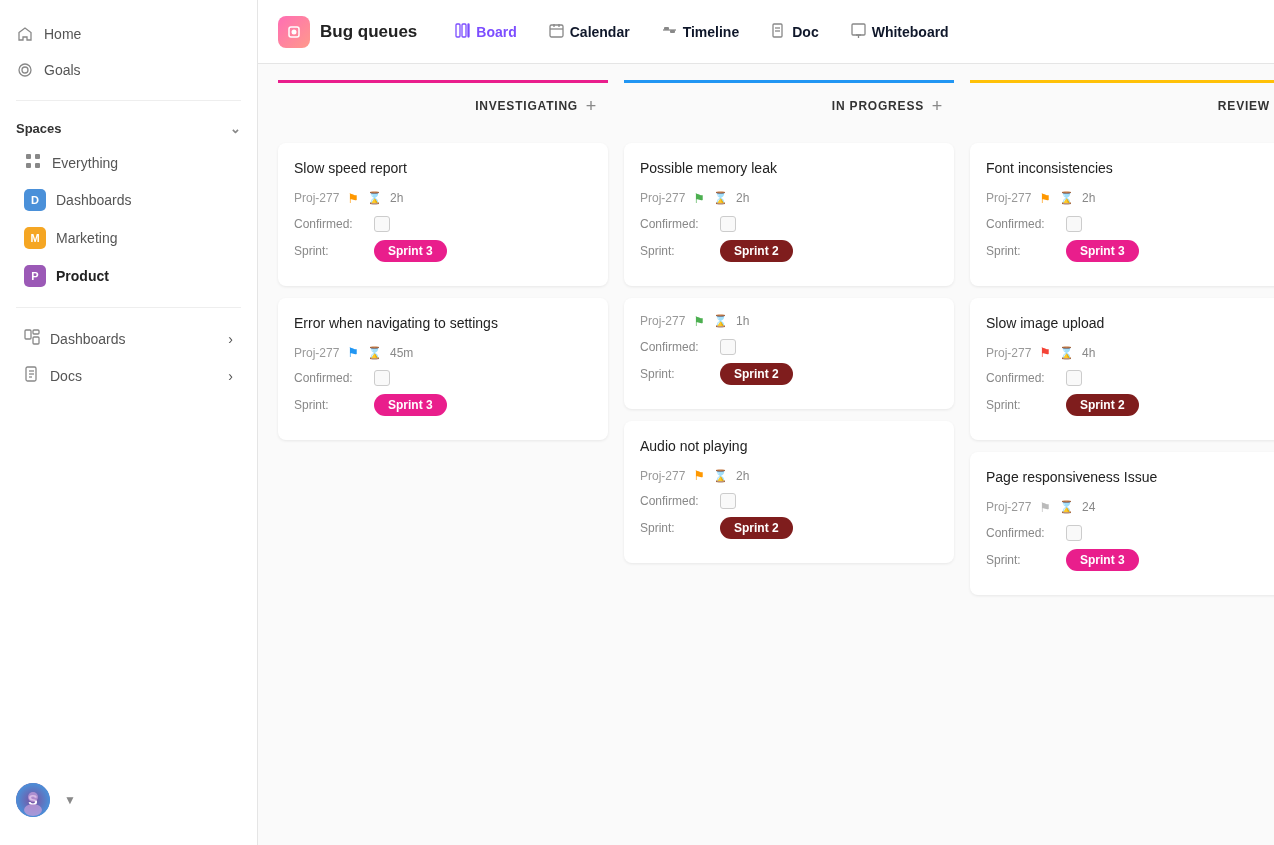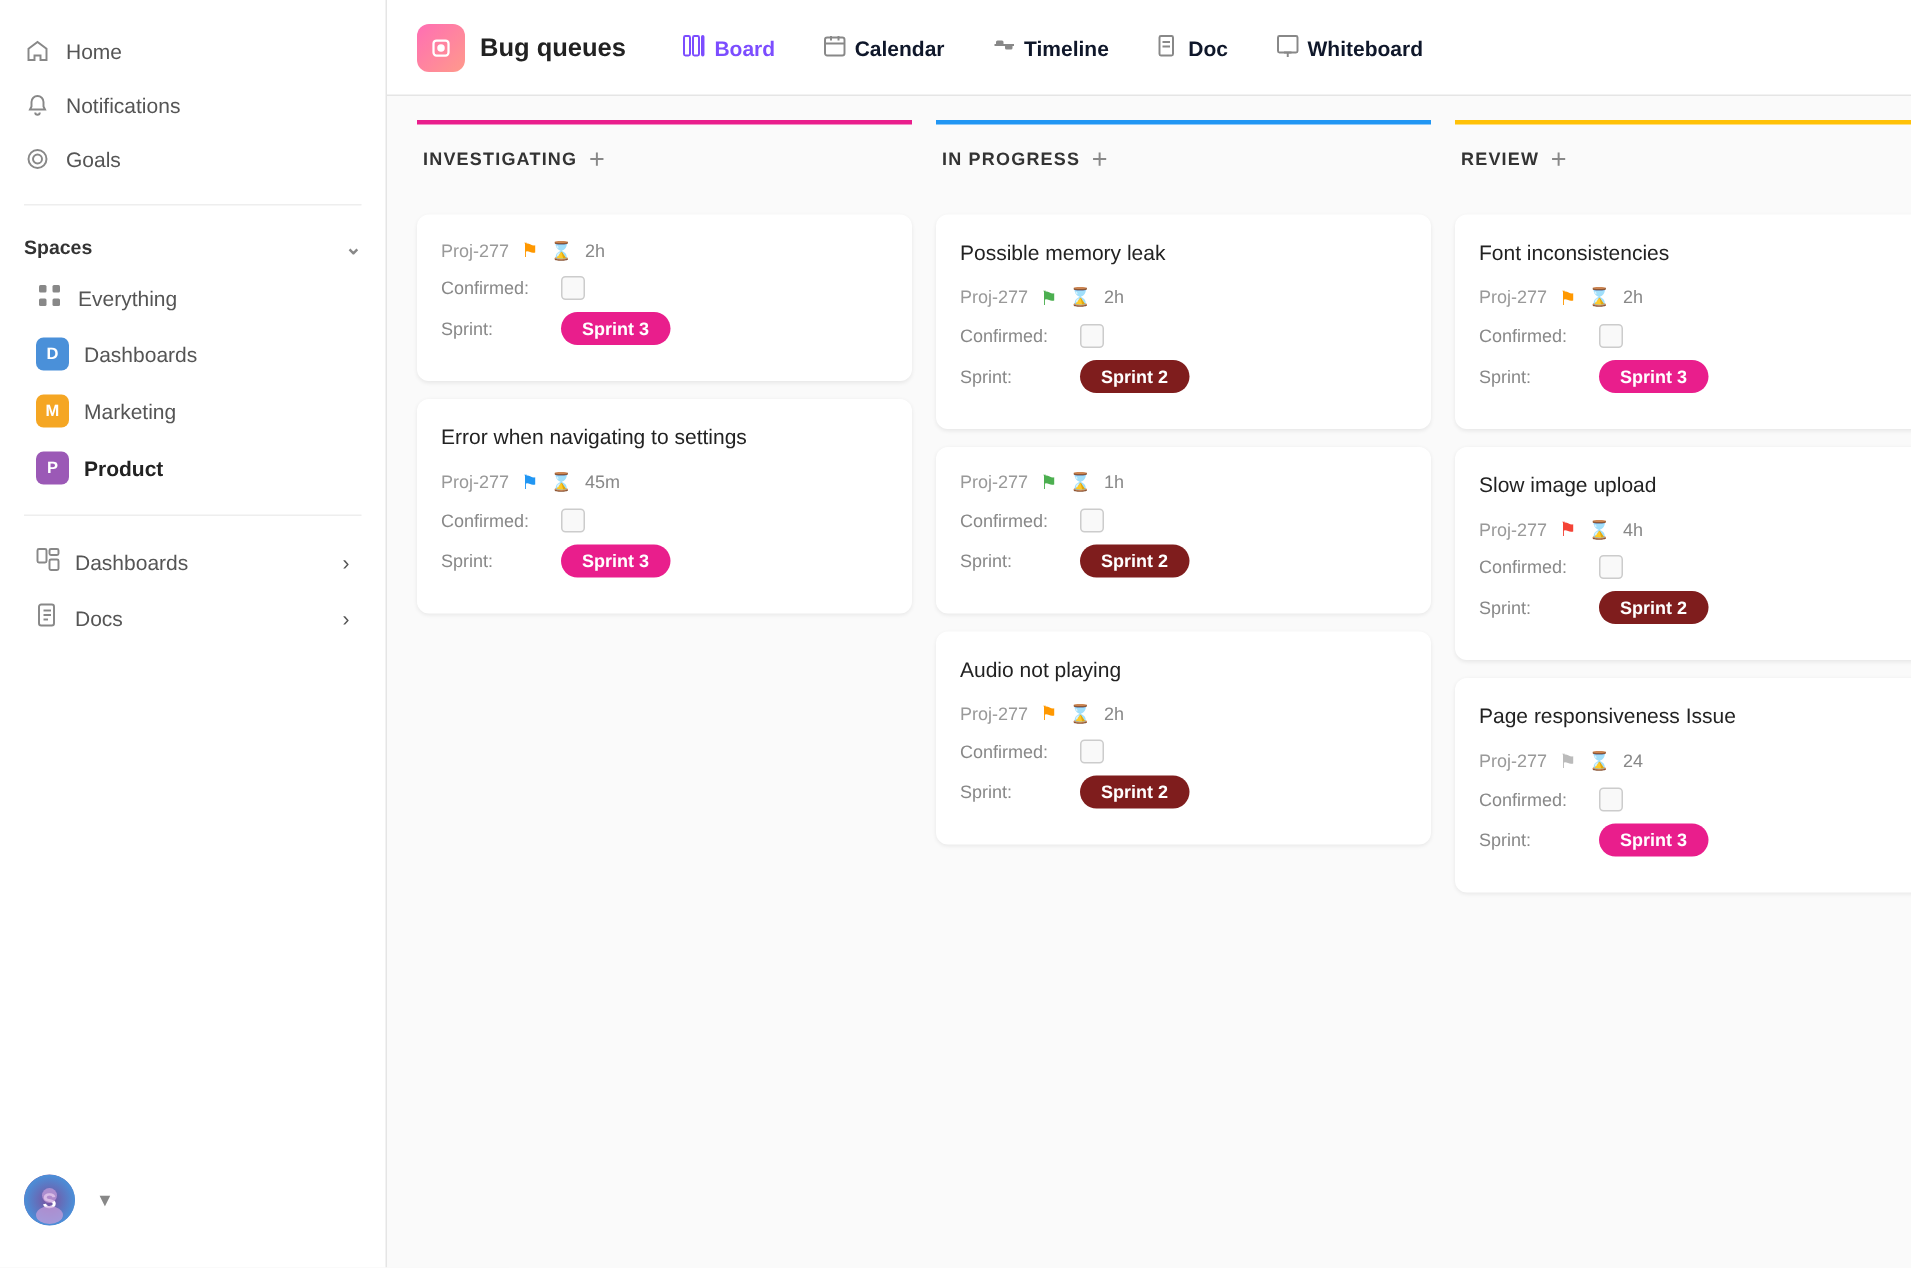--- a/index.html
+++ b/index.html
@@ -209,21 +209,21 @@
     .board-column {
       min-width: 330px;
       width: 330px;
       display: flex;
       flex-direction: column;
       gap: 12px;
     }
     .column-header {
       display: flex;
       align-items: center;
-      justify-content: flex-start;
+      justify-content: flex-end;
       padding: 10px 4px 12px 4px;
       border-top: 3px solid #ccc;
     }
     .column-header.investigating { border-top-color: #e91e8c; }
     .column-header.in-progress { border-top-color: #2196f3; }
     .column-header.review { border-top-color: #ffc107; }
 
     .column-title {
       font-size: 12px;
       font-weight: 700;
@@ -316,29 +316,20 @@
 <aside class="sidebar">
 
   <div class="sidebar-nav">
     <div class="nav-item">
       <span class="nav-icon">
         <svg width="16" height="16" viewBox="0 0 16 16" fill="none">
             <path d="M2 6.5L8 2l6 4.5V14H10v-3H6v3H2V6.5z" stroke="#888" stroke-width="1.3" fill="none"></path>
           </svg>
       </span>
       <span>Home</span>
-    </div>
-    <div class="nav-item">
-      <span class="nav-icon">
-        <svg width="16" height="16" viewBox="0 0 16 16" fill="none">
-            <path d="M8 2a4 4 0 0 0-4 4v3l-1 2h10l-1-2V6a4 4 0 0 0-4-4z" stroke="#888" stroke-width="1.3" fill="none"></path>
-            <path d="M6.5 13a1.5 1.5 0 0 0 3 0" stroke="#888" stroke-width="1.3" fill="none"></path>
-          </svg>
-      </span>
-      <span>Notifications</span>
     </div>
     <div class="nav-item">
       <span class="nav-icon">
         <svg width="16" height="16" viewBox="0 0 16 16" fill="none">
             <circle cx="8" cy="8" r="6" stroke="#888" stroke-width="1.3"></circle>
             <circle cx="8" cy="8" r="3" stroke="#888" stroke-width="1.3"></circle>
           </svg>
       </span>
       <span>Goals</span>
     </div>
@@ -496,20 +487,21 @@
 
   <div class="board-area">
 
     <div class="board-column">
       <div class="column-header investigating">
         <span class="column-title">INVESTIGATING</span>
         <span class="column-add-btn">+</span>
       </div>
 
       <div class="card">
+        <div class="card-title">Slow speed report</div>
         <div class="card-meta">
           <span class="card-proj">Proj-277</span>
           <span class="flag-orange">⚑</span>
           <span class="time-icon">⌛</span>
           <span class="time-val">2h</span>
         </div>
         <div class="card-field">
           <span class="card-field-label">Confirmed:</span>
           <span class="checkbox-empty"></span>
         </div>

